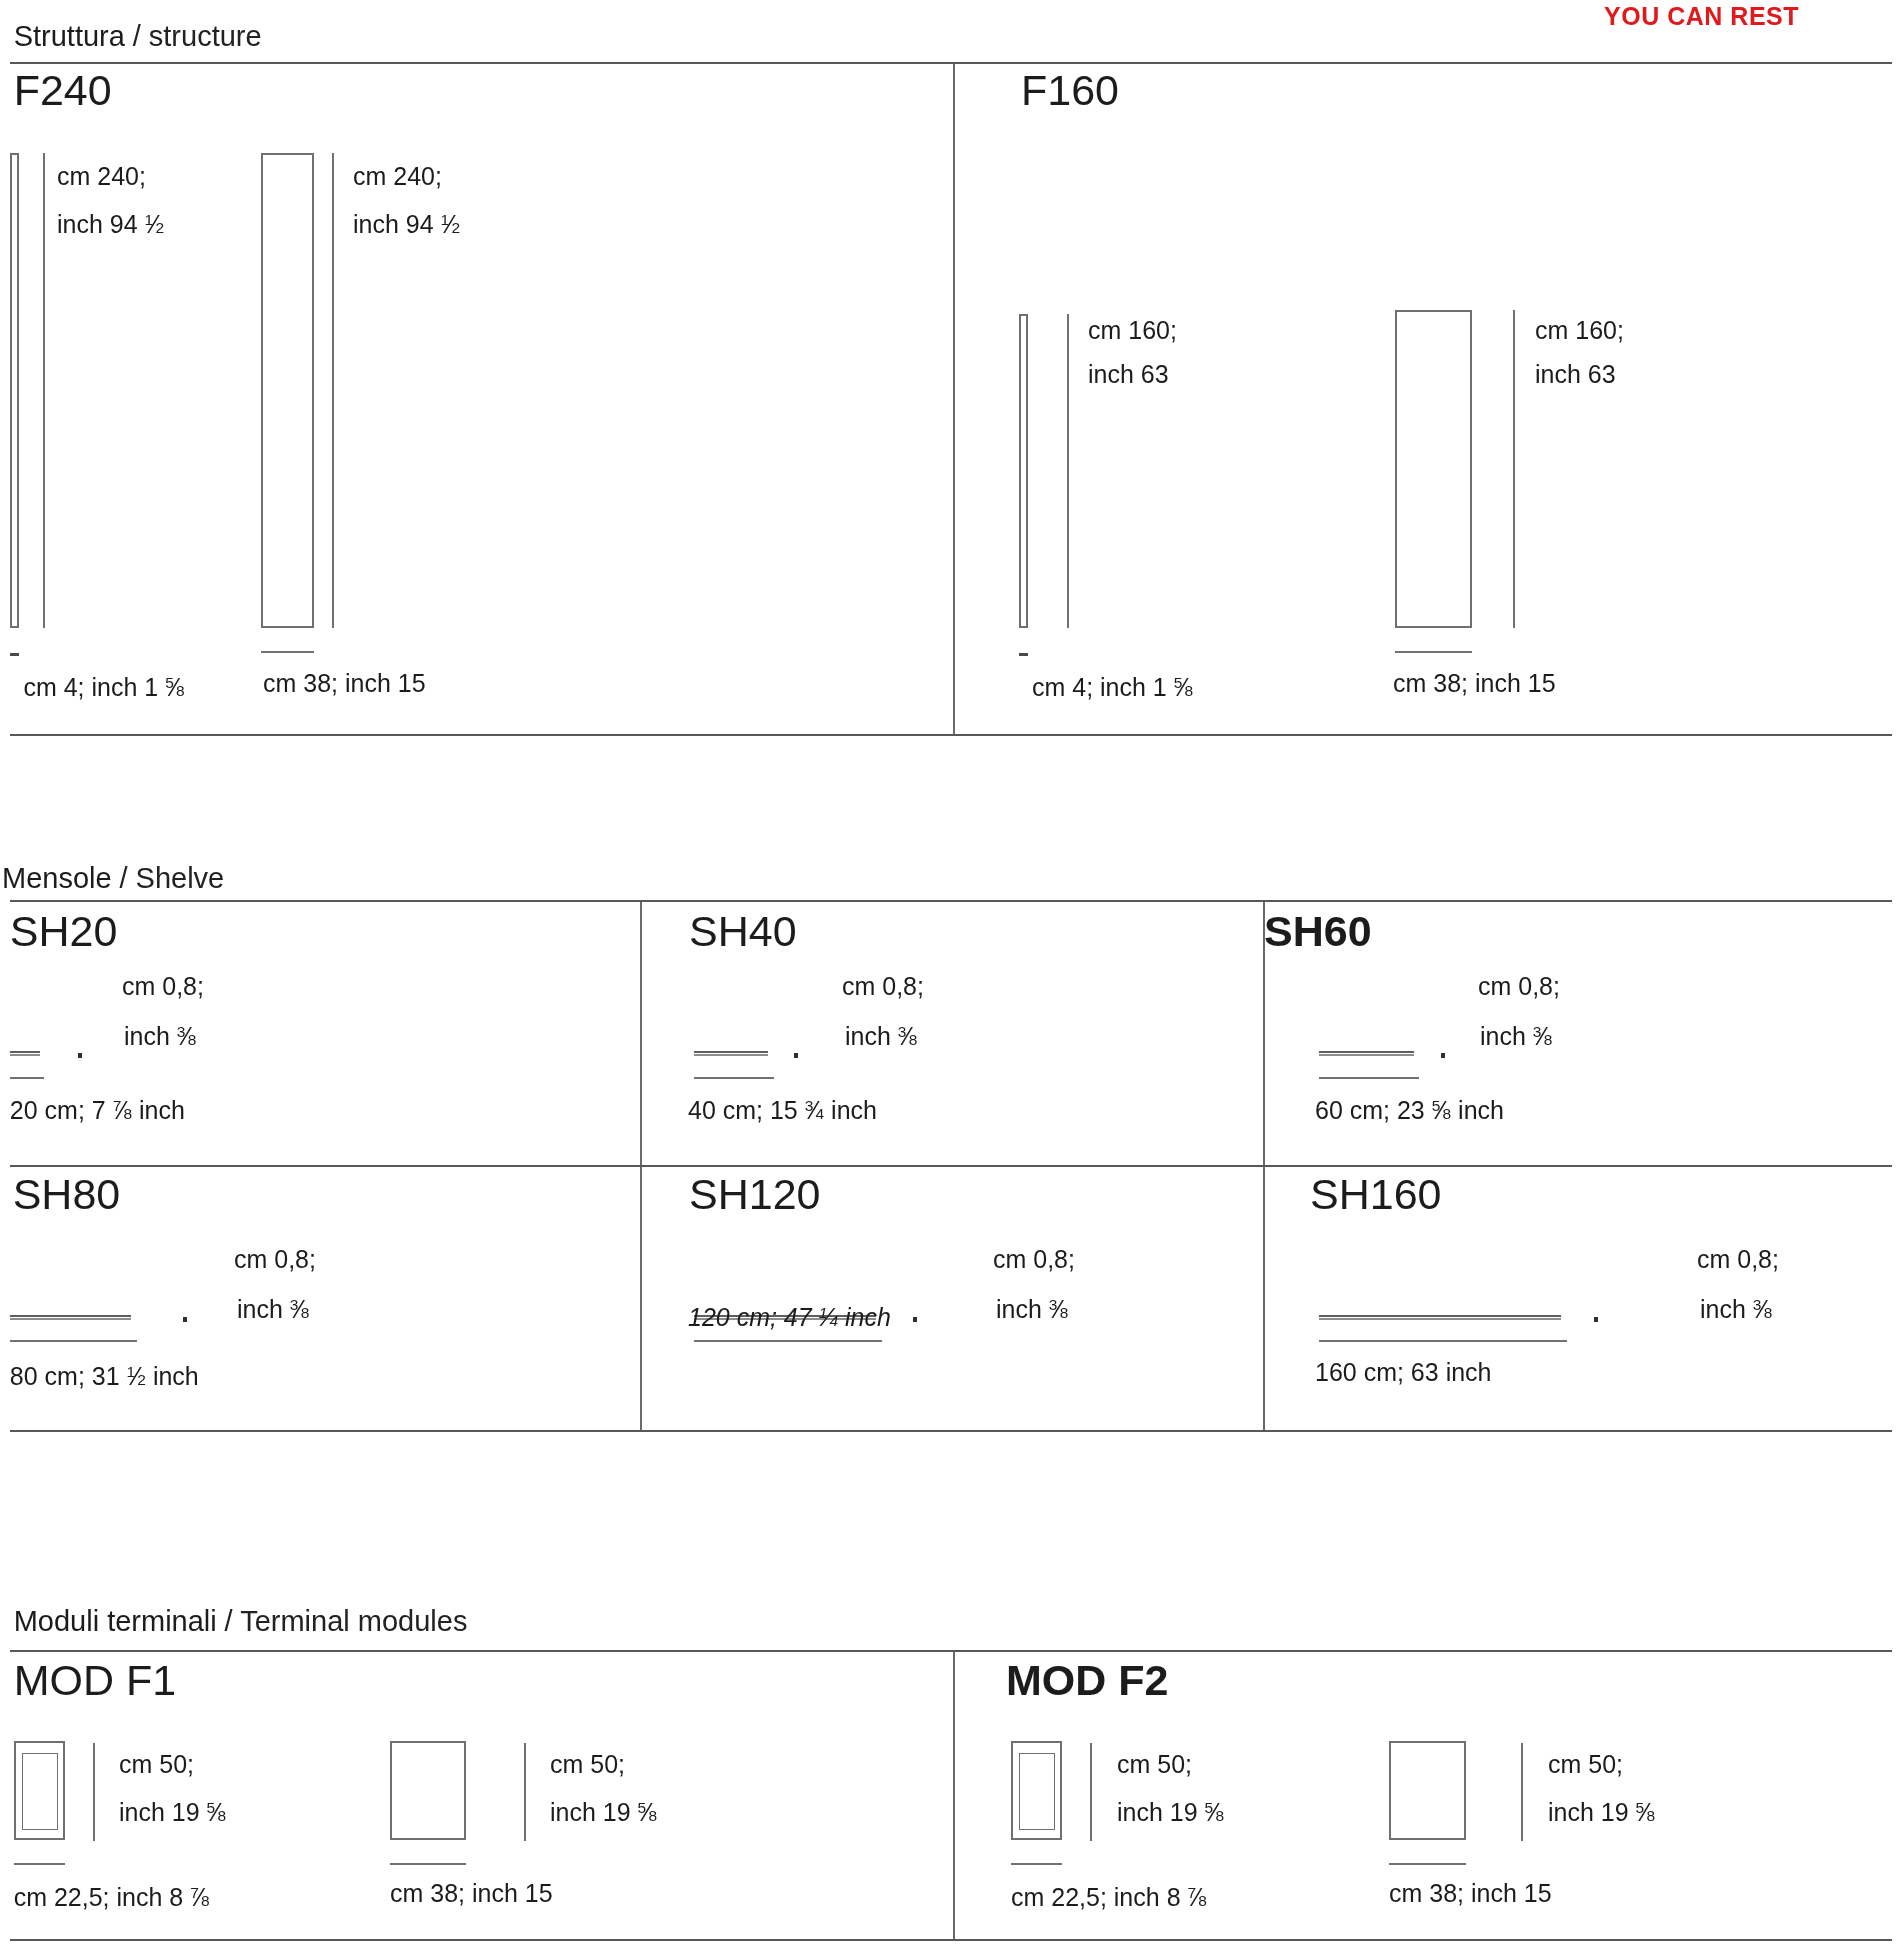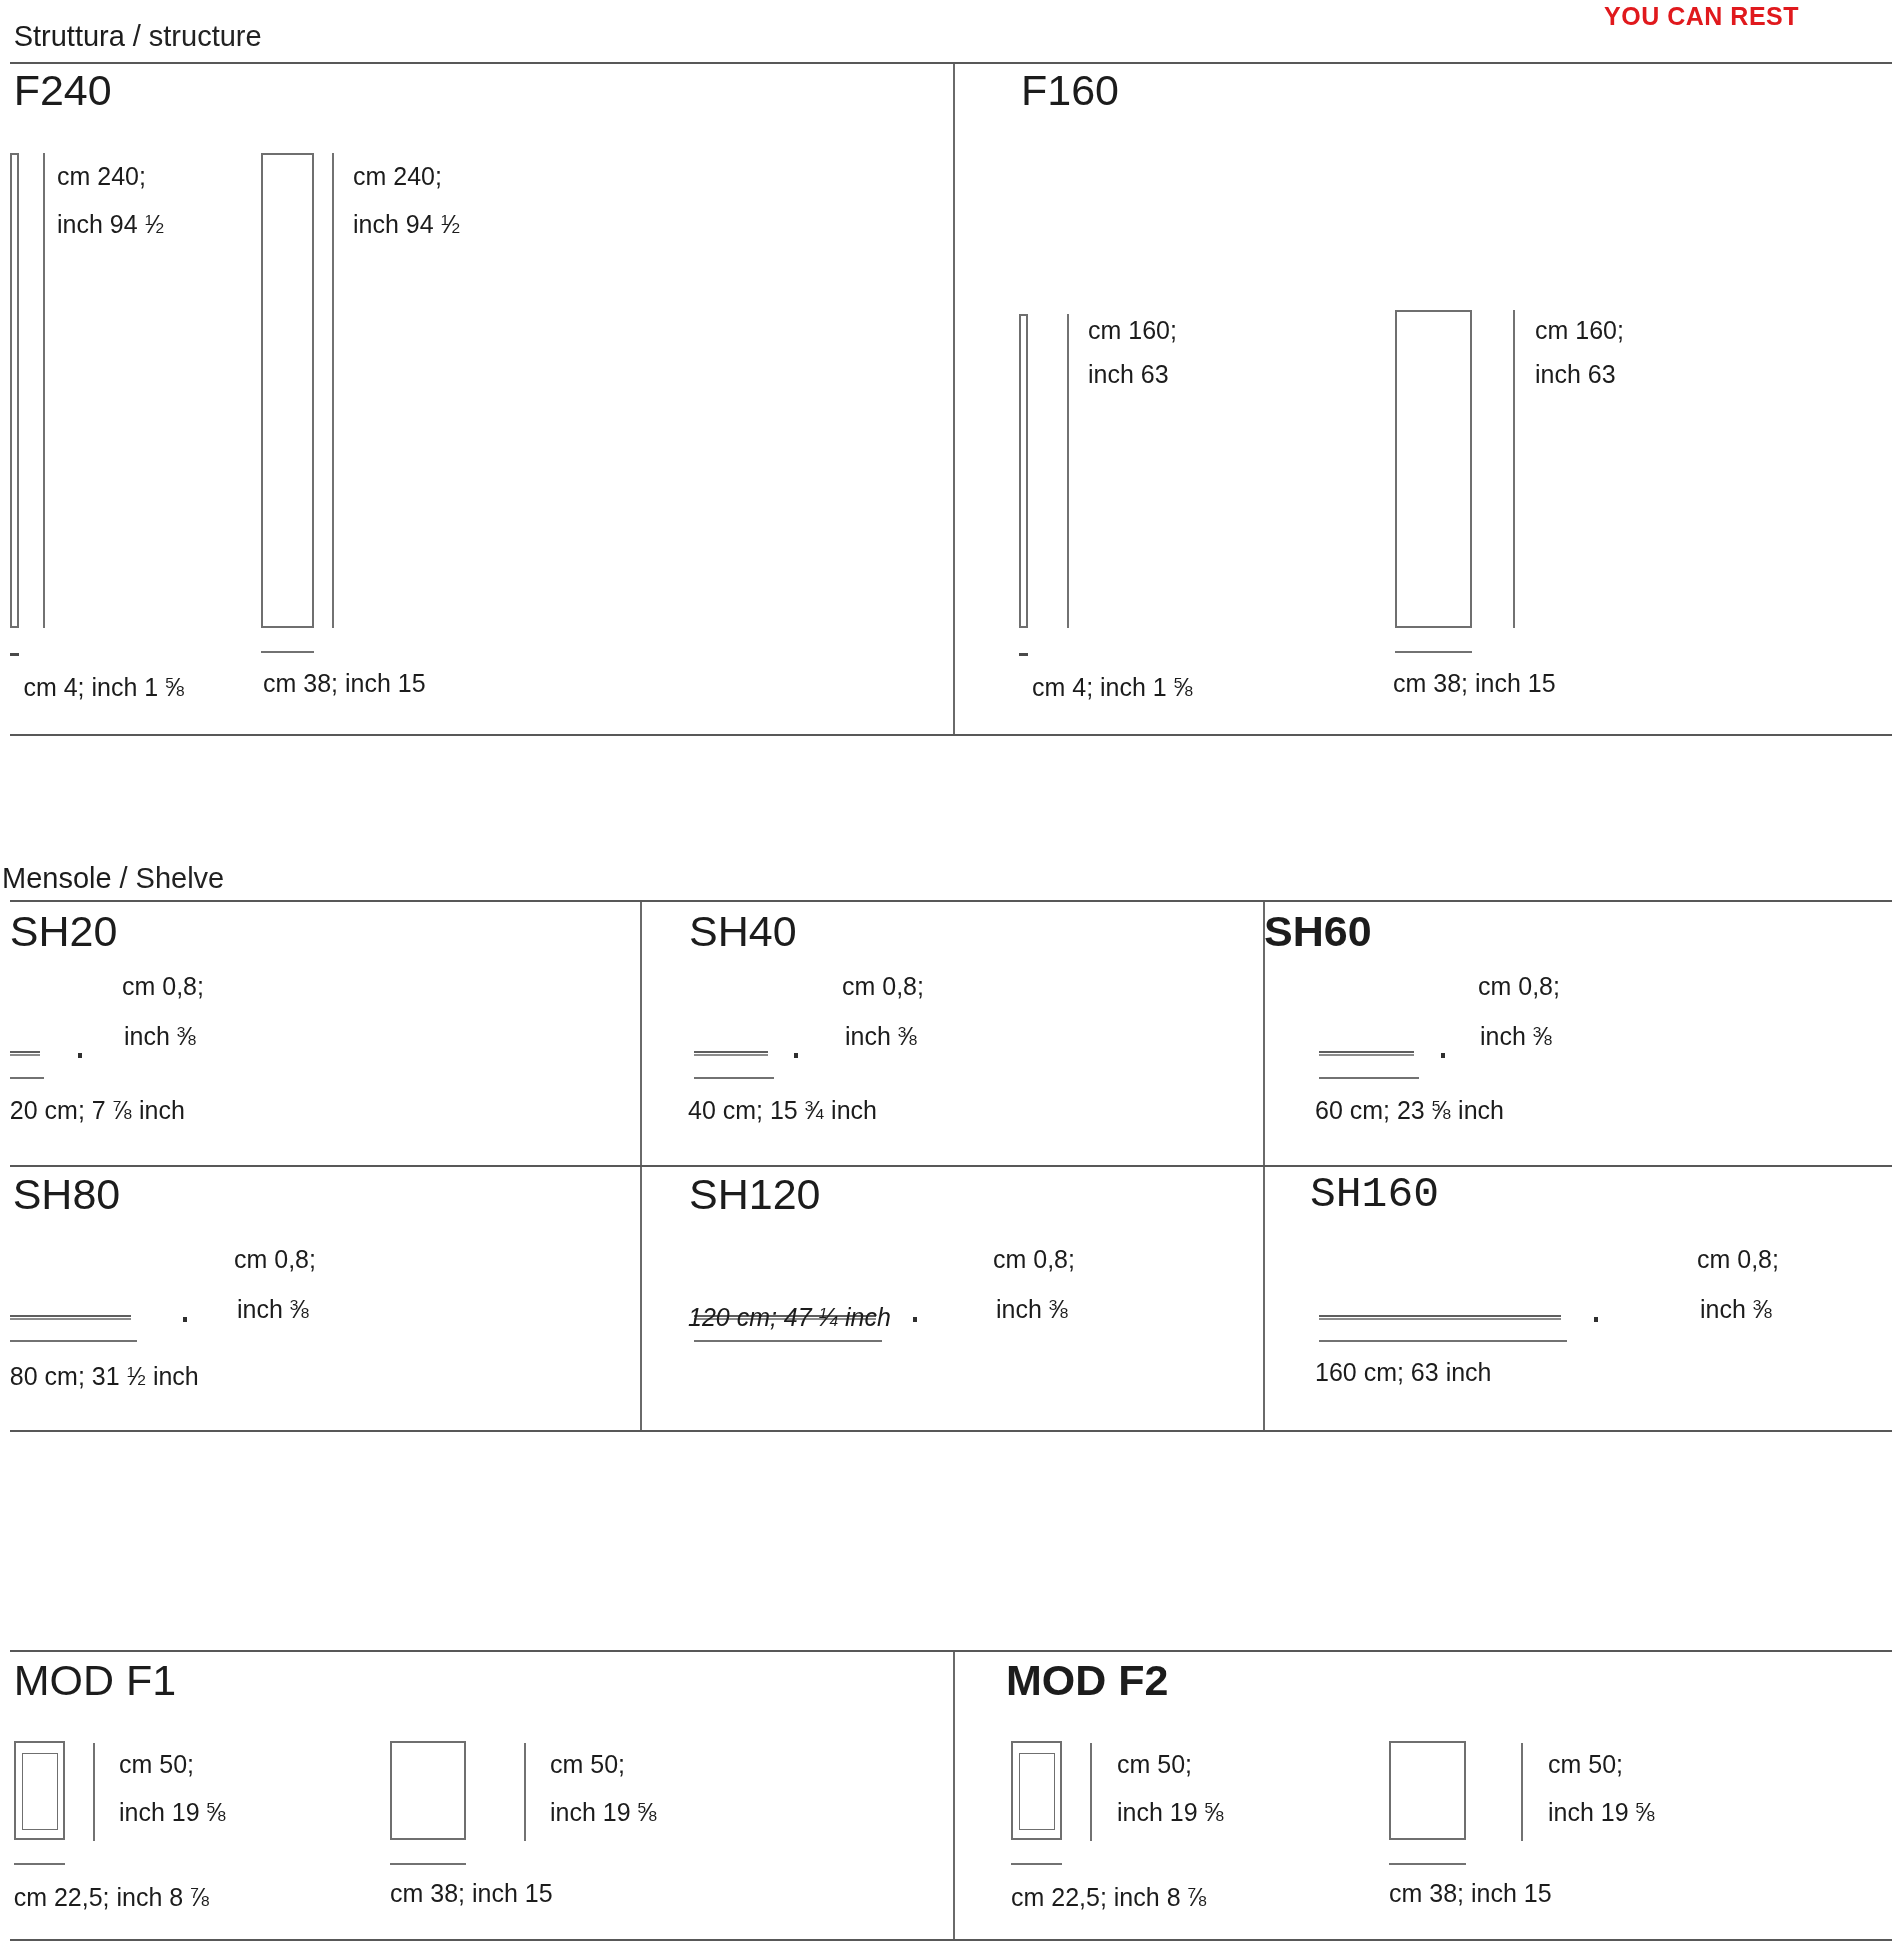--- a/index.html
+++ b/index.html
@@ -121,28 +121,31 @@
   <div class="lbl" style="left:9.8px;top:1350px;">80 cm; 31 <span class="fr"><span class="n">1</span><span class="sl">⁄</span><span class="d">2</span></span> inch</div>
 
   <div class="model-title" style="left:689px;top:1172px;">SH120</div>
   <div class="lbl" style="left:993px;top:1237px;">cm 0,8;</div>
   <div class="lbl" style="left:996px;top:1283px;">inch <span class="fr"><span class="n">3</span><span class="sl">⁄</span><span class="d">8</span></span></div>
   <div class="shelfline" style="left:694px;top:1315px;width:182px;"></div>
   <div class="dot" style="left:913px;top:1317px;"></div>
   <div class="dimh" style="left:694px;top:1340px;width:188px;"></div>
   <div class="lbl" style="left:688px;top:1291px;font-style:italic;">120 cm; 47 <span class="fr"><span class="n">1</span><span class="sl">⁄</span><span class="d">4</span></span> inch</div>
 
-  <div class="model-title" style="left:1310px;top:1172px;font-family:Liberation Mono, monospace;">SH160</div>
+  <div class="model-title" style="left:1310px;top:1172px;">SH160</div>
   <div class="lbl" style="left:1697px;top:1237px;">cm 0,8;</div>
   <div class="lbl" style="left:1700px;top:1283px;">inch <span class="fr"><span class="n">3</span><span class="sl">⁄</span><span class="d">8</span></span></div>
   <div class="shelfline" style="left:1319px;top:1315px;width:242px;"></div>
   <div class="dot" style="left:1594px;top:1317px;"></div>
   <div class="dimh" style="left:1319px;top:1340px;width:248px;"></div>
   <div class="lbl" style="left:1315px;top:1350px;">160 cm; 63 inch</div>
 
+  <div class="sec-head" style="left:13.7px;top:1605px;">
+    <span class="it">Moduli terminali</span><span class="en">/ Terminal modules</span>
+  </div>
   <div class="hrule" style="top:1650px;"></div>
   <div class="vrule" style="left:953px;top:1652px;height:287px;"></div>
   <div class="hrule" style="top:1939px;"></div>
 
   <div class="model-title" style="left:13.7px;top:1658px;">MOD F1</div>
 
   <div class="rect" style="left:13.7px;top:1741px;width:51px;height:99px;">
     <div class="inner"></div>
   </div>
   <div class="dimv" style="left:93px;top:1743px;height:98px;"></div>

